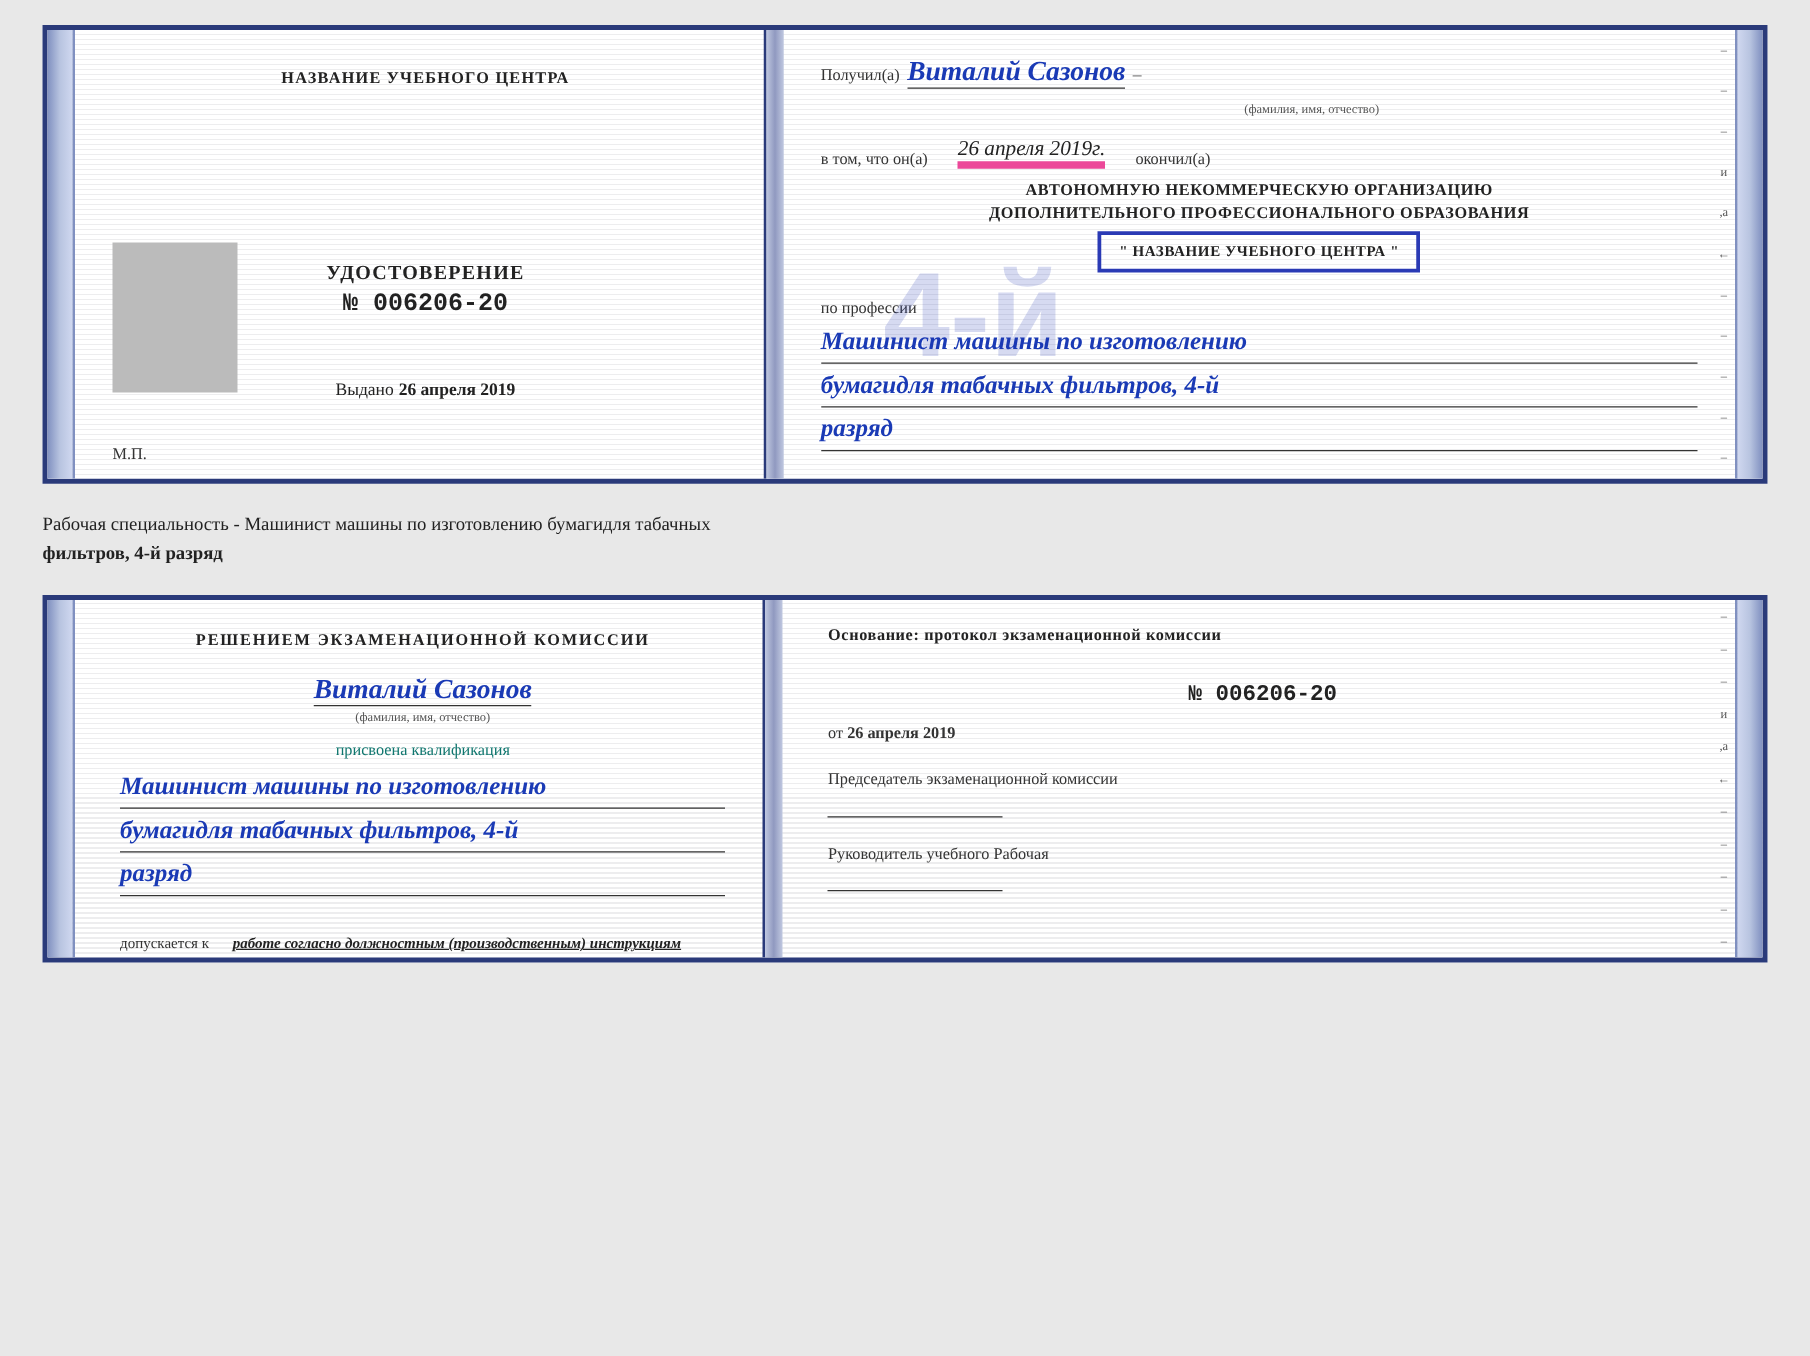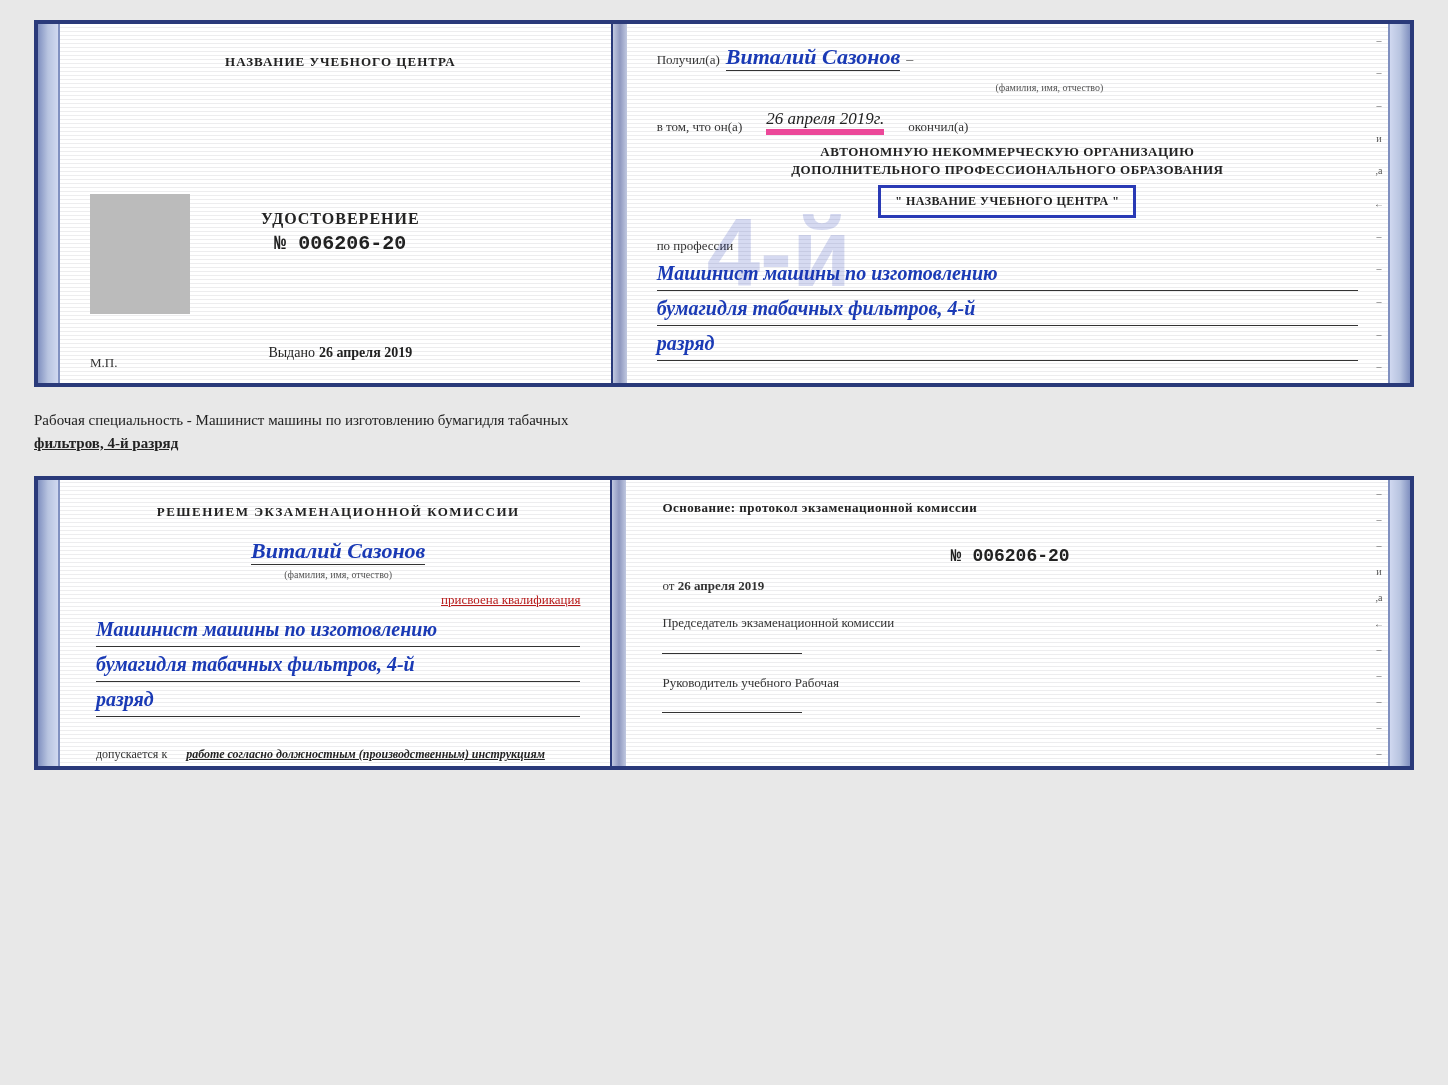--- a/index.html
+++ b/index.html
@@ -74,21 +74,21 @@
 
     .udostoverenie-number {
       font-size: 20px;
       font-weight: 700;
       font-family: 'Courier New', monospace;
       color: #222;
       margin-top: 4px;
     }
 
     .vydano-block {
-      margin-top: 88px;
+      margin-top: 48px;
       text-align: center;
     }
 
     .vydano-label {
       font-size: 14px;
       color: #222;
     }
 
     .vydano-date {
       font-size: 14px;
@@ -241,21 +241,20 @@
 
     
     .info-text {
       font-size: 15px;
       color: #222;
       padding: 6px 0;
       line-height: 1.5;
     }
 
     .info-text span.underline {
-      text-decoration: underline;
       font-weight: 600;
     }
 
     .cert-bottom-left {
       width: 42%;
       border-right: 2px solid #2a3a7a;
       padding: 24px 30px 4px 36px;
       position: relative;
     }
 
@@ -281,25 +280,24 @@
     }
 
     .name-caption {
       font-size: 10px;
       color: #555;
       text-align: center;
     }
 
     .prisvoena-label {
       font-size: 13px;
-      color: #b91c1c;
-      text-align: right;
+      color: #0f766e;
+      text-align: center;
       margin-top: 12px;
       margin-bottom: 6px;
-      text-decoration: underline;
     }
 
     .dopuskaetsya-block {
       margin-top: 30px;
       font-size: 12px;
       color: #333;
     }
 
     .dopusk-text {
       display: inline;

